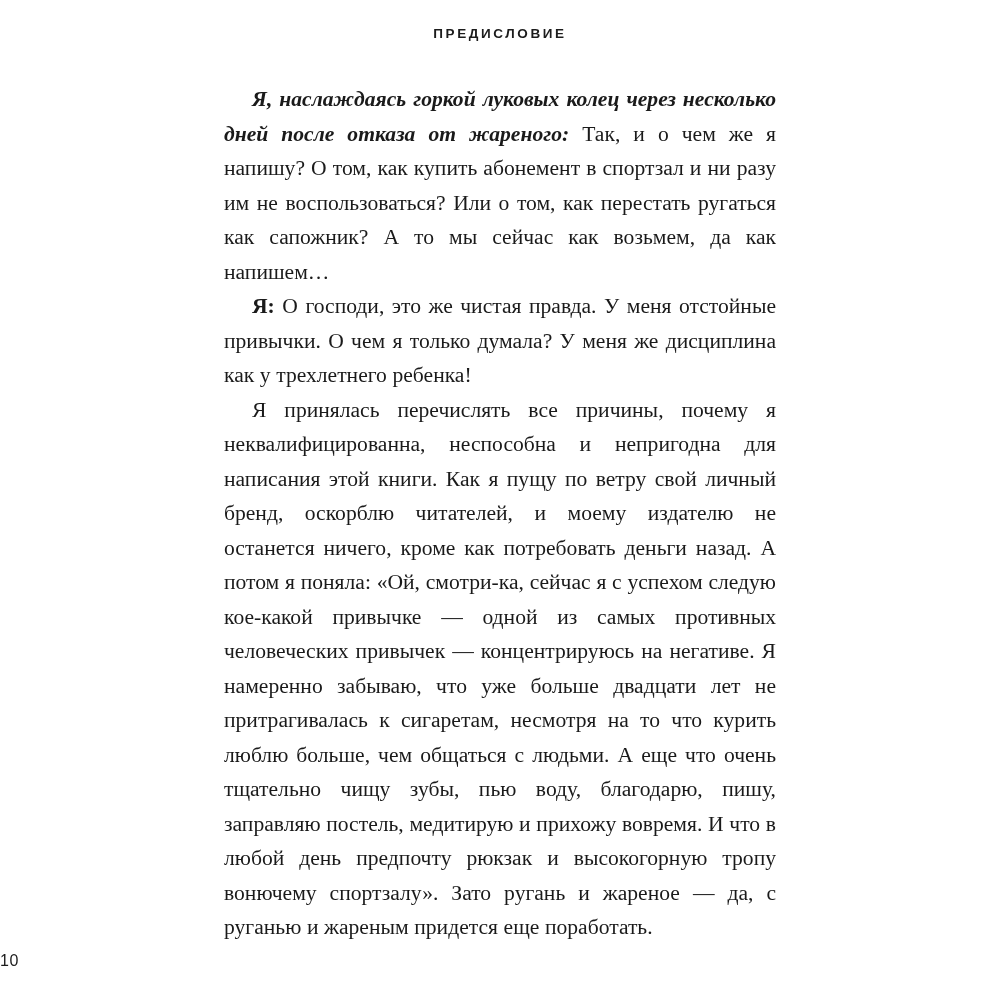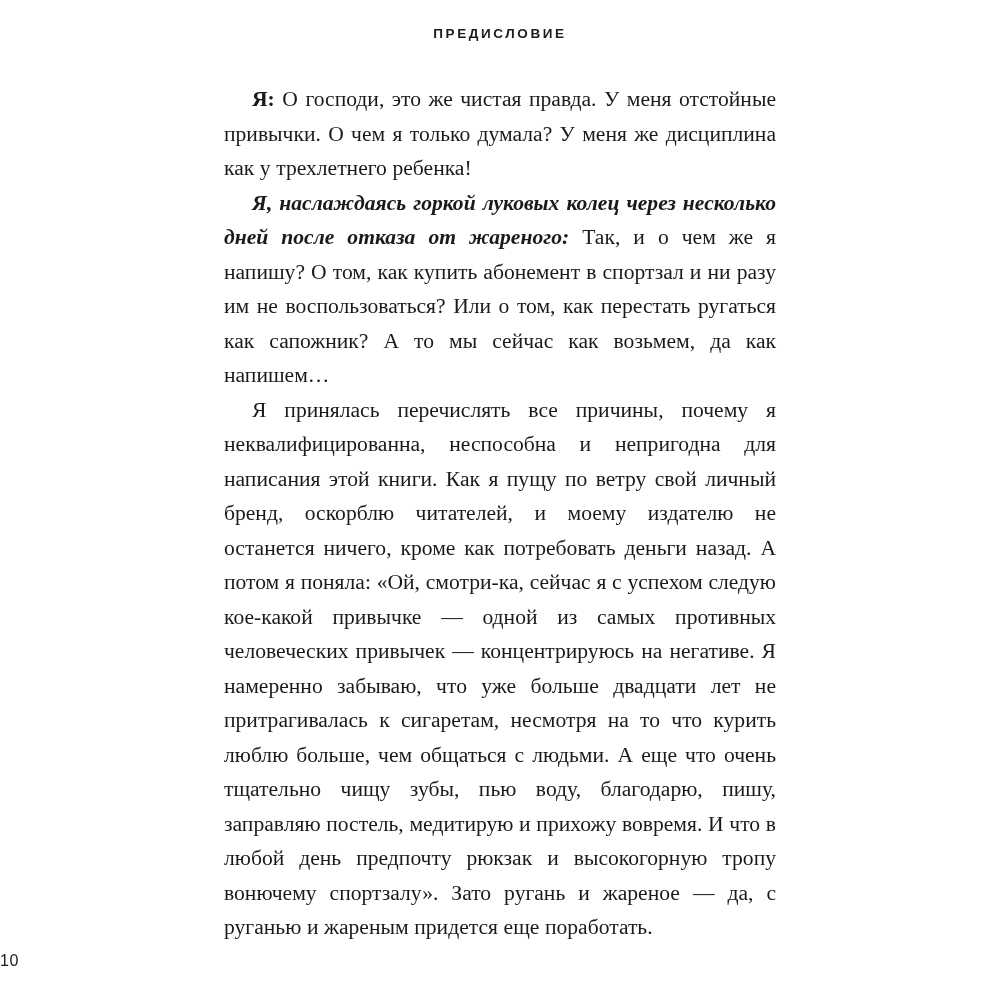--- a/index.html
+++ b/index.html
@@ -89,23 +89,23 @@
 </style>
 </head>
 <body>
 
 <div class="page">
 
   <div class="running-head">ПРЕДИСЛОВИЕ</div>
 
   <div class="text-block">
 
+    <p class="para"><span class="lead-bold-italic">Я, наслаждаясь горкой луковых колец через несколько дней после отказа от жареного:</span><span> Так, и о чем же я напишу? О том, как купить абонемент в спортзал и ни разу им не воспользоваться? Или о том, как перестать ругаться как сапожник? А то мы сейчас как возьмем, да как напишем…</span></p>
+
     <p class="para"><span class="speaker">Я:</span><span> О господи, это же чистая правда. У меня отстойные привычки. О чем я только думала? У меня же дисциплина как у трехлетнего ребенка!</span></p>
-
-    <p class="para"><span class="lead-bold-italic">Я, наслаждаясь горкой луковых колец через несколько дней после отказа от жареного:</span><span> Так, и о чем же я напишу? О том, как купить абонемент в спортзал и ни разу им не воспользоваться? Или о том, как перестать ругаться как сапожник? А то мы сейчас как возьмем, да как напишем…</span></p>
 
     <p class="para"><span>Я принялась перечислять все причины, почему я неквалифицированна, неспособна и непригодна для написания этой книги. Как я пущу по ветру свой личный бренд, оскорблю читателей, и моему издателю не останется ничего, кроме как потребовать деньги назад. А потом я поняла: «Ой, смотри-ка, сейчас я с успехом следую кое-какой привычке — одной из самых противных человеческих привычек — концентрируюсь на негативе. Я намеренно забываю, что уже больше двадцати лет не притрагивалась к сигаретам, несмотря на то что курить люблю больше, чем общаться с людьми. А еще что очень тщательно чищу зубы, пью воду, благодарю, пишу, заправляю постель, медитирую и прихожу вовремя. И что в любой день предпочту рюкзак и высокогорную тропу вонючему спортзалу». Зато ругань и жареное — да, с руганью и жареным придется еще поработать.</span></p>
 
   </div>
 
   <div class="folio">10</div>
 
 </div>
 
 </body></html>

